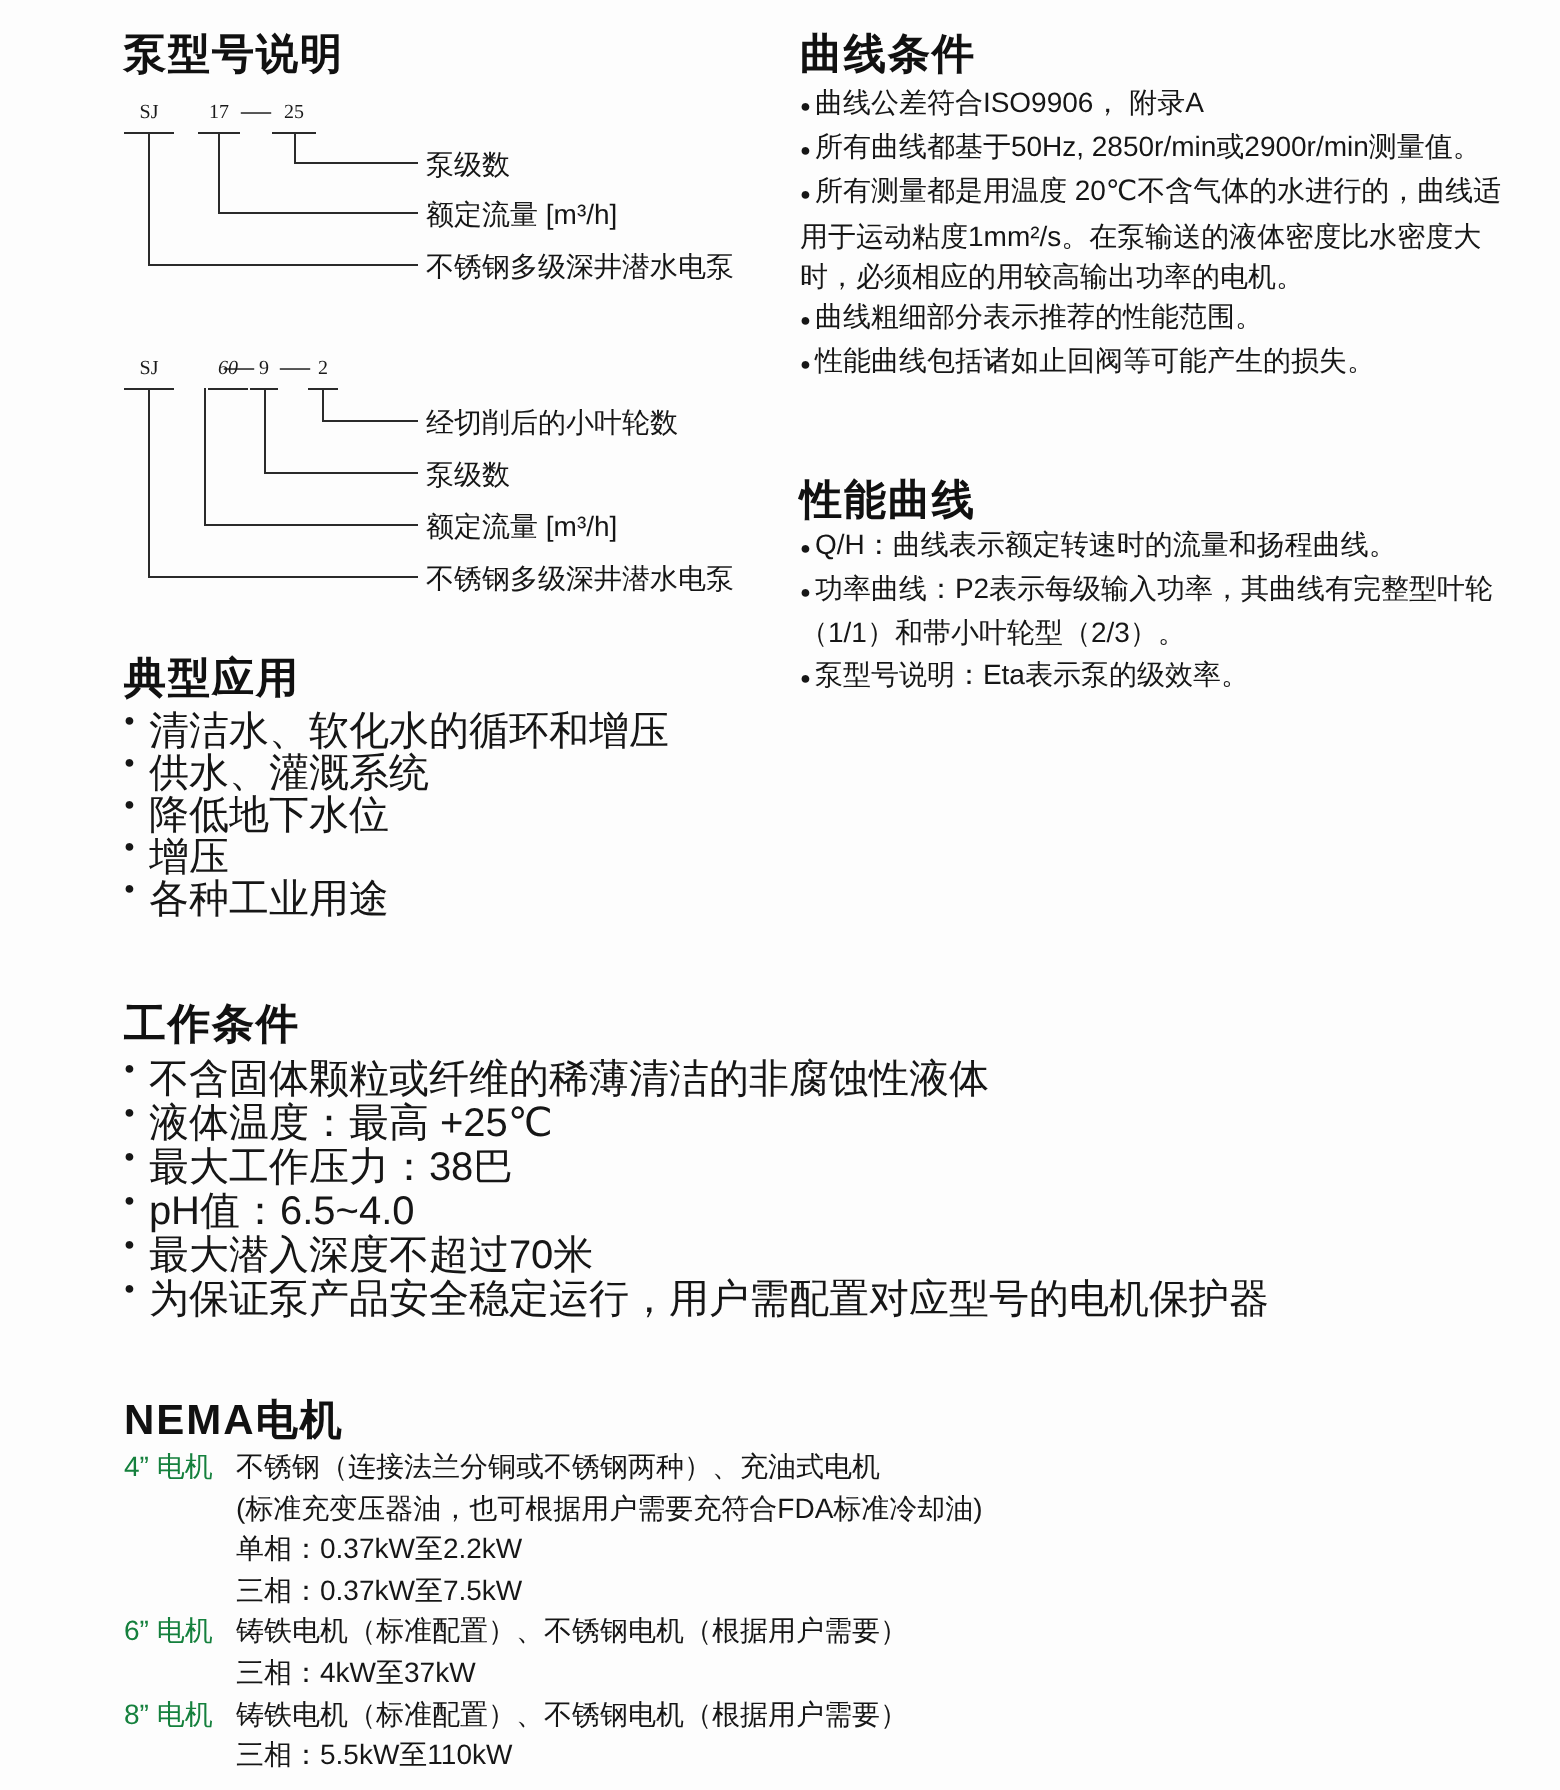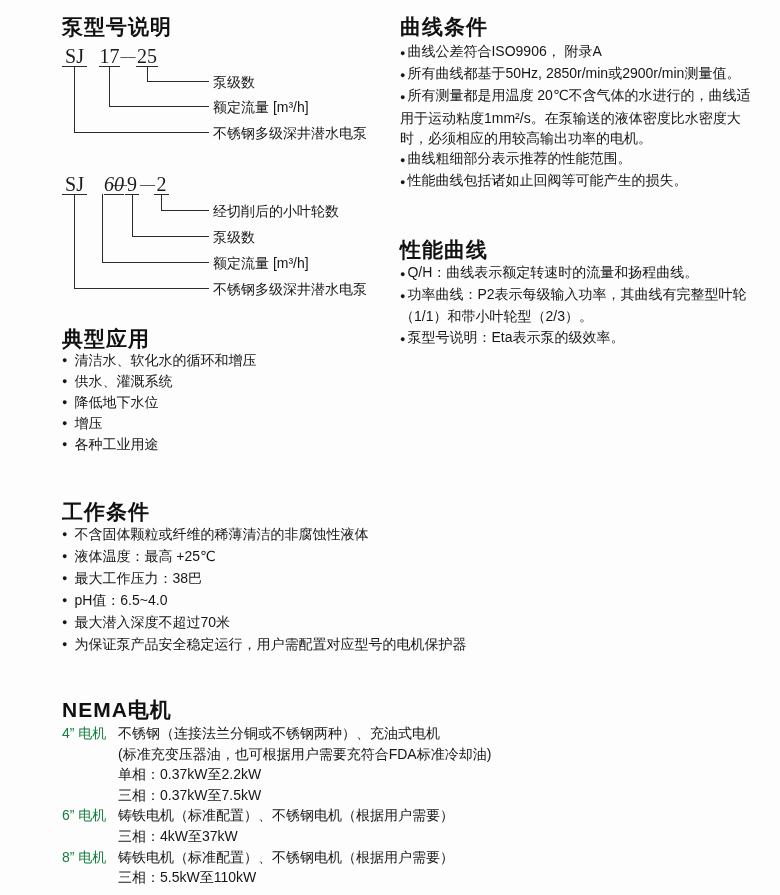--- a/index.html
+++ b/index.html
@@ -11,40 +11,40 @@
   .abs{position:absolute;}
   h2.heading{
     margin:0;font-size:21px;font-weight:bold;letter-spacing:1px;
     color:#111;white-space:nowrap;
   }
   
   .diagram{position:absolute;}
   .code-seg{
     position:absolute;top:0;height:18px;text-align:center;
     font-family:"Liberation Serif","DejaVu Serif",serif;
-    font-size:20px;color:#1a1a1a;border-bottom:1.4px solid #2b2b2b;
+    font-size:10px;color:#1a1a1a;border-bottom:1.4px solid #2b2b2b;
     line-height:17px;
   }
   .code-sep{
     position:absolute;top:0;height:18px;text-align:center;
     font-family:"Liberation Serif","DejaVu Serif",serif;
     font-size:15px;color:#1a1a1a;line-height:17px;
   }
   .conn{
     position:absolute;border-left:1.4px solid #2b2b2b;
     border-bottom:1.4px solid #2b2b2b;
   }
   .dlabel{
     position:absolute;font-size:14px;color:#161616;white-space:nowrap;
     line-height:16px;font-weight:500;
   }
   
   ul.blist{list-style:none;margin:0;padding:0;position:absolute;}
   ul.blist li{
-    display:flex;align-items:flex-start;font-size:14px;color:#161616;
+    display:flex;align-items:flex-start;font-size:20px;color:#161616;
     font-weight:500;white-space:nowrap;
   }
   ul.blist li::before{
     content:"●";font-size:9px;line-height:17px;margin-right:7px;flex:0 0 auto;
   }
   ul.apps li{height:21px;}
   ul.work li{height:22px;}
   
   .rlist{position:absolute;font-size:14px;color:#161616;font-weight:500;}
   .rlist .rb{line-height:20.2px;}

